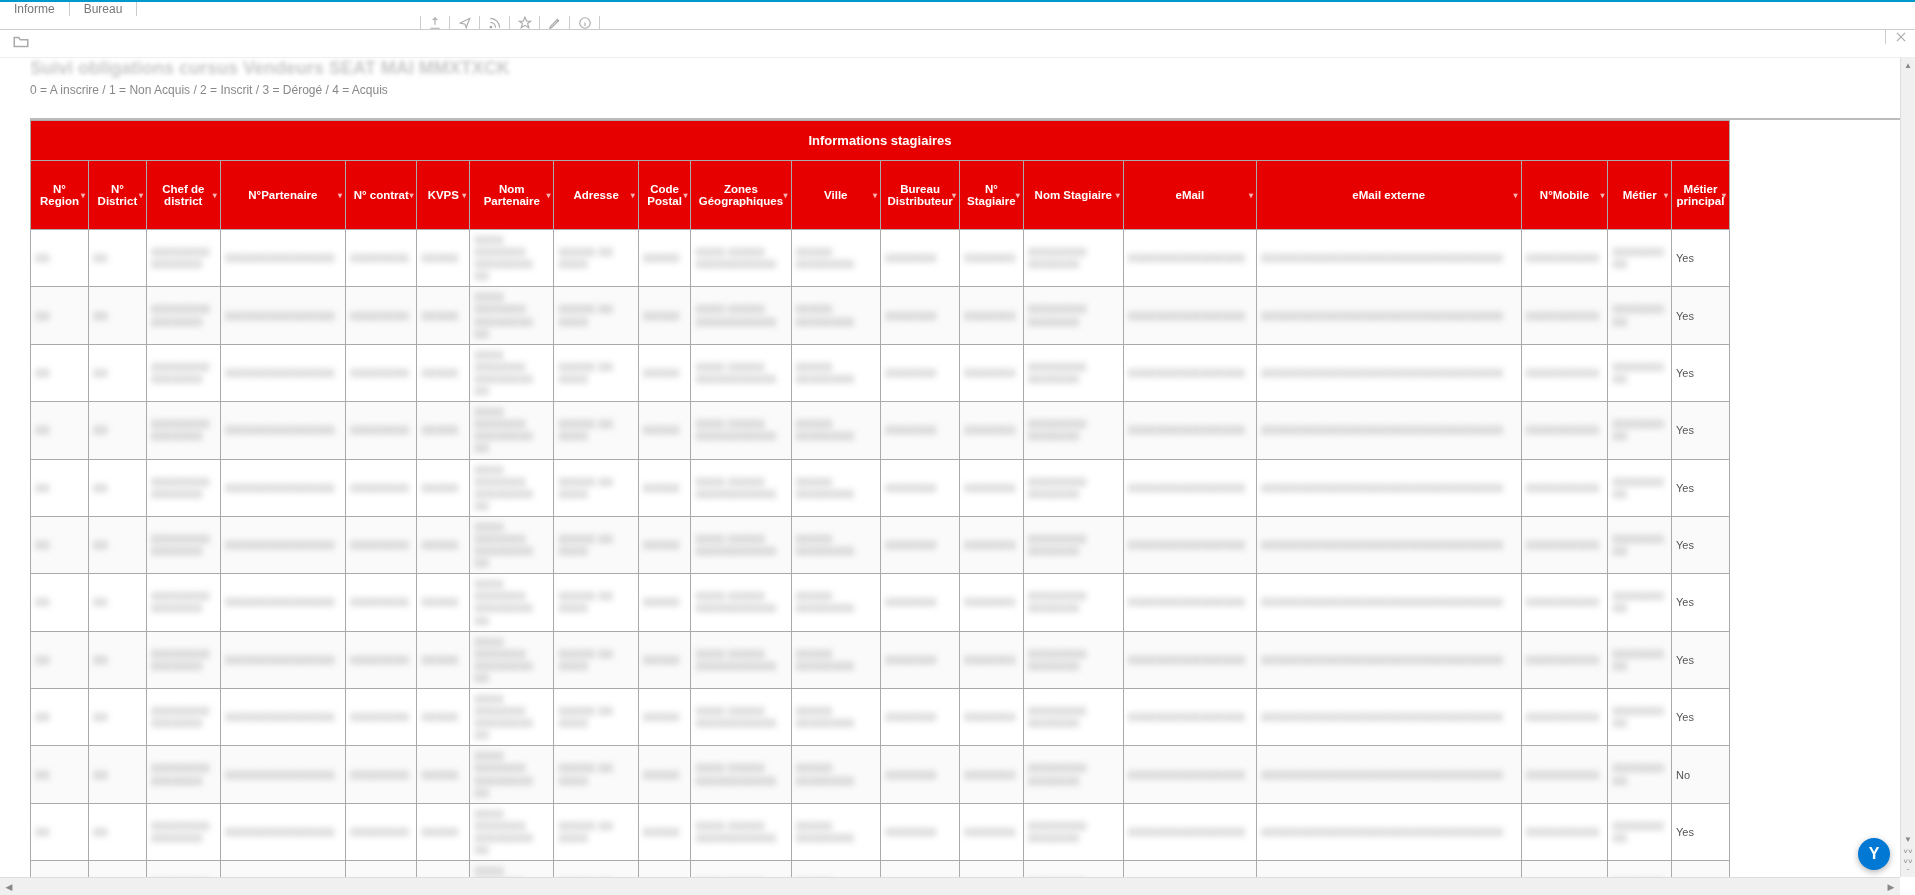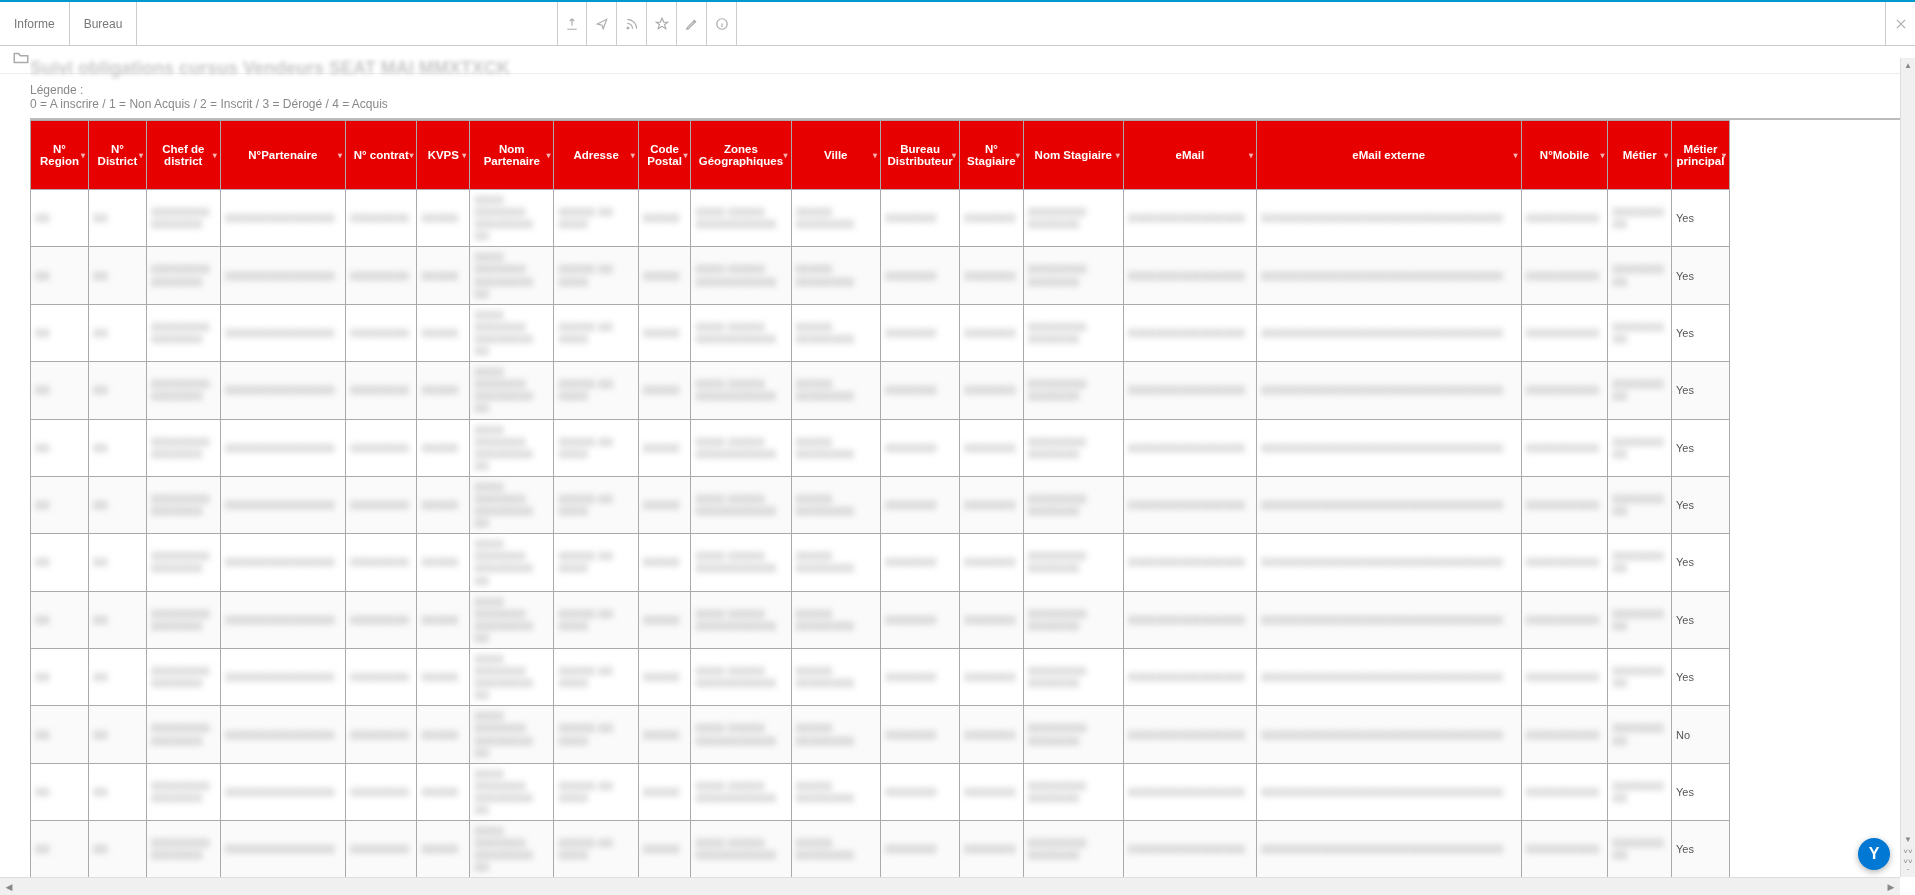--- a/index.html
+++ b/index.html
@@ -14,24 +14,25 @@
   }
   
   .top-accent {
     height: 2px;
     background: #0099cc;
   }
   
   .top-toolbar {
     display: flex;
     align-items: stretch;
-    height: 44px;
+    height: 28px;
     border-bottom: 1px solid #ccc;
     background: #fff;
     position: relative;
+    flex-direction: column;
   }
   .top-toolbar .left-btns {
     display: flex;
     align-items: stretch;
   }
   .top-toolbar .btn {
     padding: 0 14px;
     display: flex;
     align-items: center;
     border-right: 1px solid #ccc;
@@ -305,21 +306,20 @@
 <div class="sub-bar">
   <div class="folder-icon">
     <svg width="18" height="18" viewBox="0 0 24 24" fill="none" stroke="currentColor" stroke-width="2">
         <path d="M3 6h6l2 3h10v9H3z"></path>
       </svg>
   </div>
 </div>
 
 <div class="content">
   <div class="page-title">Suivi obligations cursus Vendeurs SEAT MAI MMXTXCK</div>
-  <div class="legend-title">Légende :</div>
   <div class="legend-body">0 = A inscrire / 1 = Non Acquis / 2 = Inscrit / 3 = Dérogé / 4 = Acquis</div>
 
   <div class="table-area">
     <table>
       <colgroup>
         <col class="c-region">
           <col class="c-district">
           <col class="c-chef">
           <col class="c-part">
           <col class="c-contrat">
@@ -332,20 +332,23 @@
           <col class="c-bureau">
           <col class="c-nstag">
           <col class="c-nomstag">
           <col class="c-email">
         <col class="c-emailext">
           <col class="c-mobile">
           <col class="c-metier">
           <col class="c-princ">
       </colgroup>
       <thead>
+        <tr class="section-row">
+          <th colspan="19">Informations stagiaires</th>
+        </tr>
         <tr class="header-row" id="header-row">
             <th>N° Region<span class="sort">▾</span></th>
             <th>N° District<span class="sort">▾</span></th>
             <th>Chef de district<span class="sort">▾</span></th>
             <th>N°Partenaire<span class="sort">▾</span></th>
             <th>N° contrat<span class="sort">▾</span></th>
             <th>KVPS<span class="sort">▾</span></th>
             <th>Nom Partenaire<span class="sort">▾</span></th>
             <th>Adresse<span class="sort">▾</span></th>
             <th>Code Postal<span class="sort">▾</span></th>

